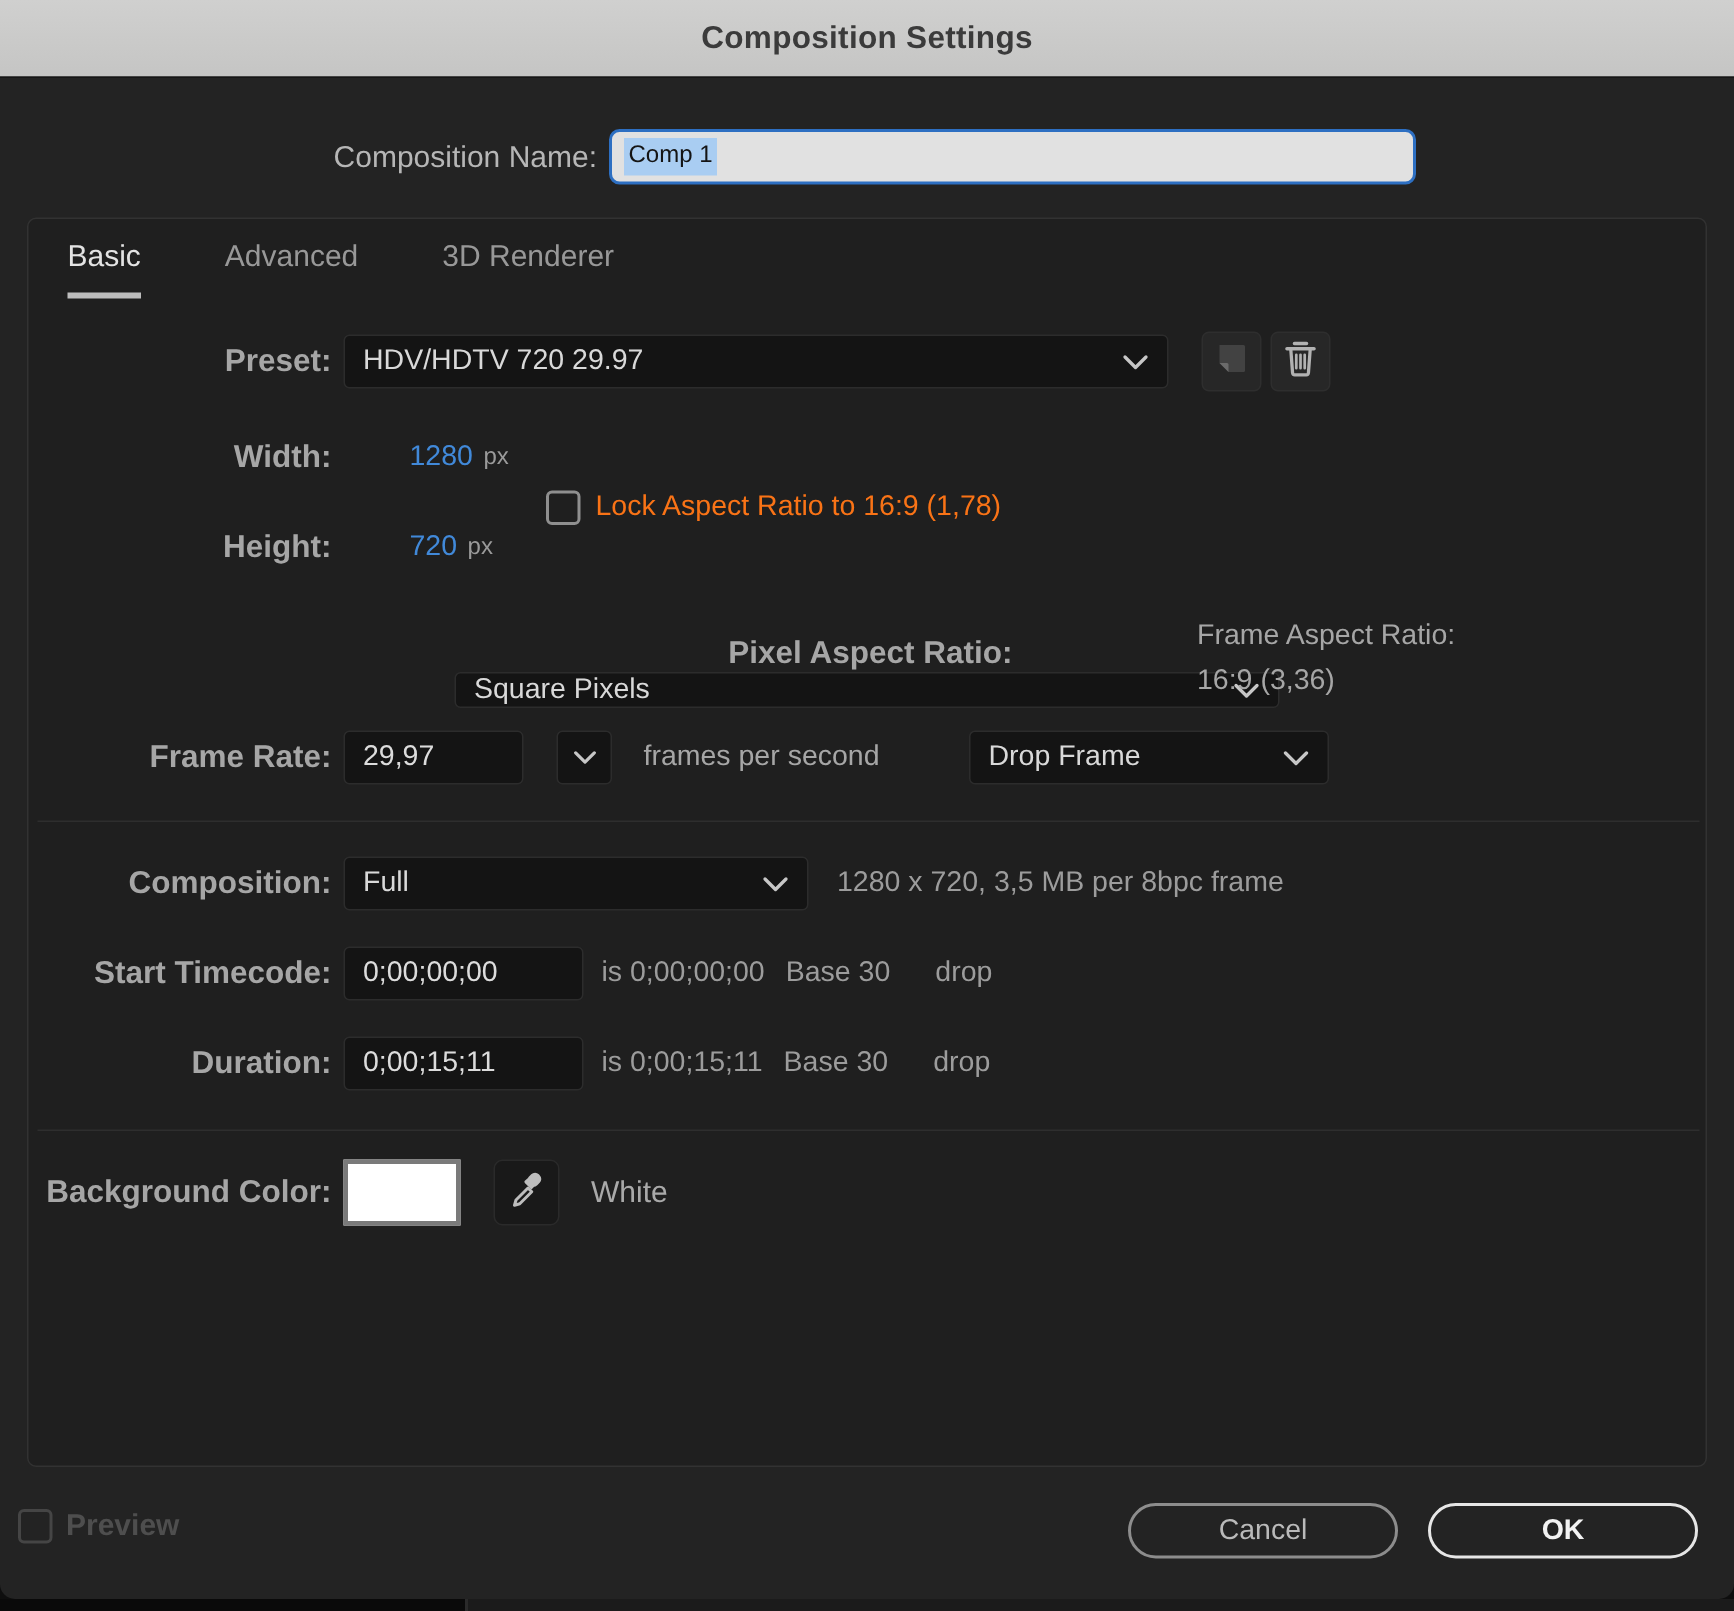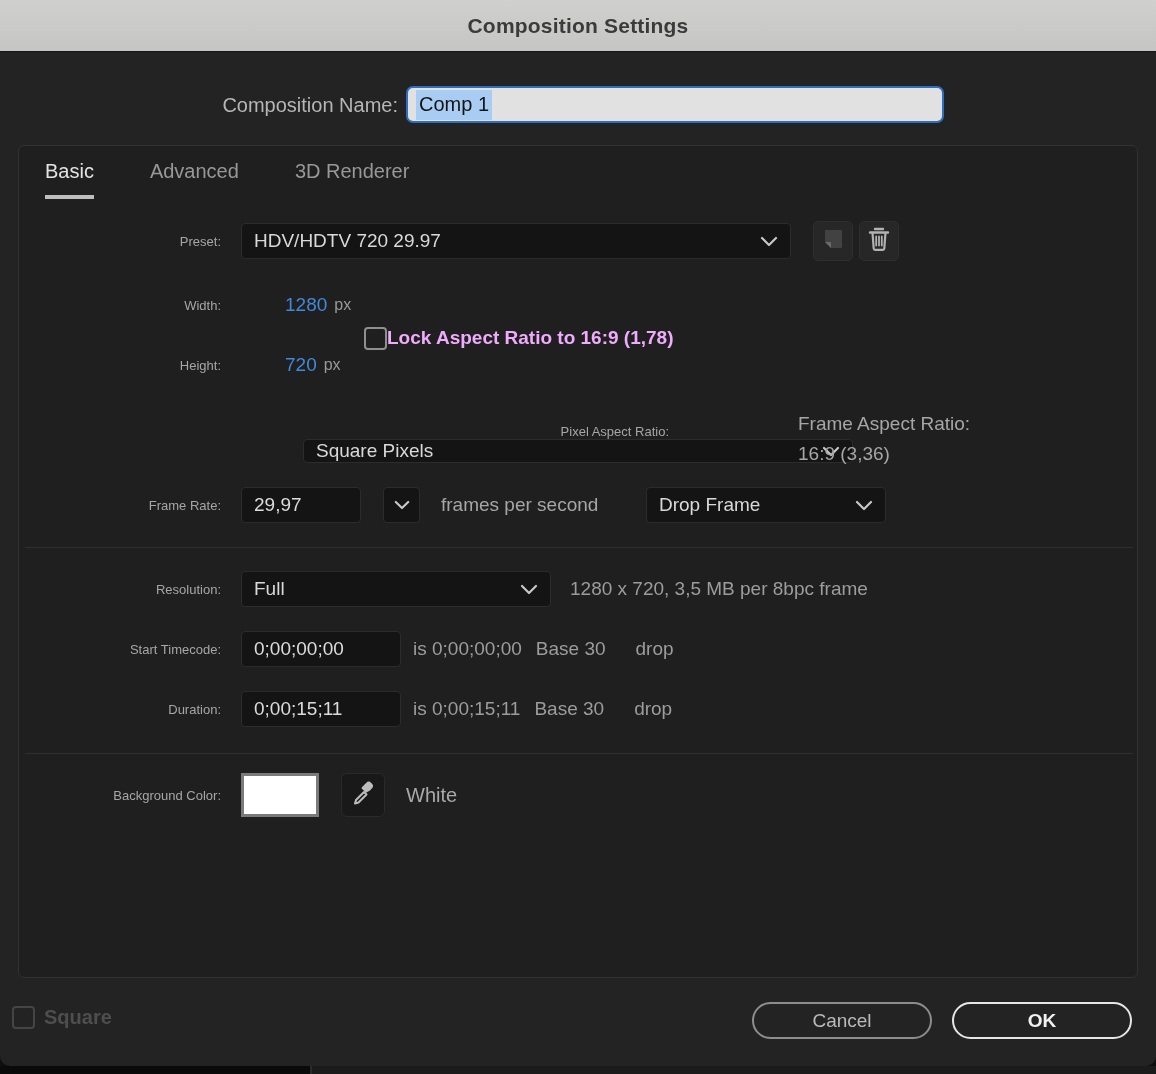--- a/index.html
+++ b/index.html
@@ -13,34 +13,34 @@
               display:flex; align-items:center; justify-content:center;
               border-bottom:1px solid #161616; }
   .titlebar .title { font-size:21px; font-weight:bold; color:#3b3b3b; letter-spacing:.2px; }
 
   
   .name-row { position:absolute; left:0; top:86px; width:100%; height:38px; display:flex; align-items:center; }
   .name-label { position:absolute; left:0; width:398px; text-align:right; font-size:20px; color:#b6b6b6; }
   .name-input { position:absolute; left:406px; top:0; width:538px; height:37px;
                 background:#e1e1e1; border:2px solid #2d6fc2; border-radius:7px;
                 display:flex; align-items:center; padding-left:8px; }
-  .name-input .sel { background:#a9cdf2; color:#141414; font-size:20px; padding:3px 3px 4px 3px; }
+  .name-input .sel { background:#a9cdf2; color:#141414; font-size:16px; padding:3px 3px 4px 3px; }
 
   
   .panel { position:absolute; left:18px; top:145px; width:1120px; height:833px;
            background:#1f1f1f; border:1px solid #323232; border-radius:6px; }
 
   
   .tabs { position:absolute; left:26px; top:14px; display:flex; gap:56px; }
   .tab { font-size:20px; color:#989898; padding-bottom:12px; cursor:default; }
   .tab.active { color:#e3e3e3; border-bottom:4px solid #bdbdbd; }
 
   
   .arow { position:absolute; left:0; width:100%; height:36px; display:flex; align-items:center; }
-  .plabel { width:202px; min-width:202px; text-align:right; font-size:13px; color:#a6a6a6; margin-right:20px; }
+  .plabel { width:202px; min-width:202px; text-align:right; font-size:21px; color:#a6a6a6; margin-right:8px;font-weight:bold; }
 
   .dropdown { height:36px; background:#141414; border:1px solid #2c2c2c; border-radius:4px;
               display:flex; align-items:center; padding:0 12px; color:#d9d9d9; font-size:19px; }
   .dropdown .chev { margin-left:auto; }
   .chev svg { display:block; }
 
   .textfield { height:36px; background:#141414; border:1px solid #2c2c2c; border-radius:4px;
                display:flex; align-items:center; padding:0 12px; color:#dcdcdc; font-size:19px; }
 
   .iconbtn { width:40px; height:40px; background:#272727; border:1px solid #2e2e2e; border-radius:5px;
@@ -132,21 +132,21 @@
 
     <div class="arow" style="top:141px;">
       <span class="plabel">Width:</span>
       <span class="blue val-num">1280</span>
       <span class="unit">px</span>
     </div>
 
     <div class="arow" style="top:174px;">
       <div style="width:345px; min-width:345px;"></div>
       <div class="checkbox"></div>
-      <span class="info-text" style="color:#f0abfc;font-weight:bold;">Lock Aspect Ratio to 16:9 (1,78)</span>
+      <span class="info-text" style="margin-left:10px; color:#f97316;">Lock Aspect Ratio to 16:9 (1,78)</span>
     </div>
 
     <div class="arow" style="top:201px;">
       <span class="plabel">Height:</span>
       <span class="blue val-num">720</span>
       <span class="unit">px</span>
     </div>
 
     <div class="arow" style="top:278px;flex-direction:column;">
       <span class="plabel">Pixel Aspect Ratio:</span>
@@ -184,21 +184,21 @@
           <svg width="18" height="11" viewBox="0 0 18 11">
               <polyline points="2,2 9,9 16,2" fill="none" stroke="#c7c7c7" stroke-width="2.2" stroke-linecap="round" stroke-linejoin="round"></polyline>
             </svg>
         </span>
       </div>
     </div>
 
     <div class="divider" style="top:401px;"></div>
 
     <div class="arow" style="top:425px;">
-      <span class="plabel">Resolution:</span>
+      <span class="plabel">Composition:</span>
       <div class="dropdown" style="width:310px;">
         <span>Full</span>
         <span class="chev">
           <svg width="18" height="11" viewBox="0 0 18 11">
               <polyline points="2,2 9,9 16,2" fill="none" stroke="#c7c7c7" stroke-width="2.2" stroke-linecap="round" stroke-linejoin="round"></polyline>
             </svg>
         </span>
       </div>
       <span class="info-text" style="margin-left:19px;">1280 x 720, 3,5 MB per 8bpc frame</span>
     </div>
@@ -240,21 +240,21 @@
           </svg>
         </span>
       </div>
       <span class="info-text" style="margin-left:21px; font-size:20px; color:#a9a9a9;">White</span>
     </div>
 
   </div>
 
   <div class="footer-preview">
     <div class="checkbox dim"></div>
-    <span class="lbl">Square</span>
+    <span class="lbl">Preview</span>
   </div>
   <div class="btn btn-ok">OK</div>
   <div class="btn btn-cancel">Cancel</div>
 
 </div>
 
 <div class="behind">
   <div class="left-pane"></div>
   <div class="vline"></div>
 </div>

